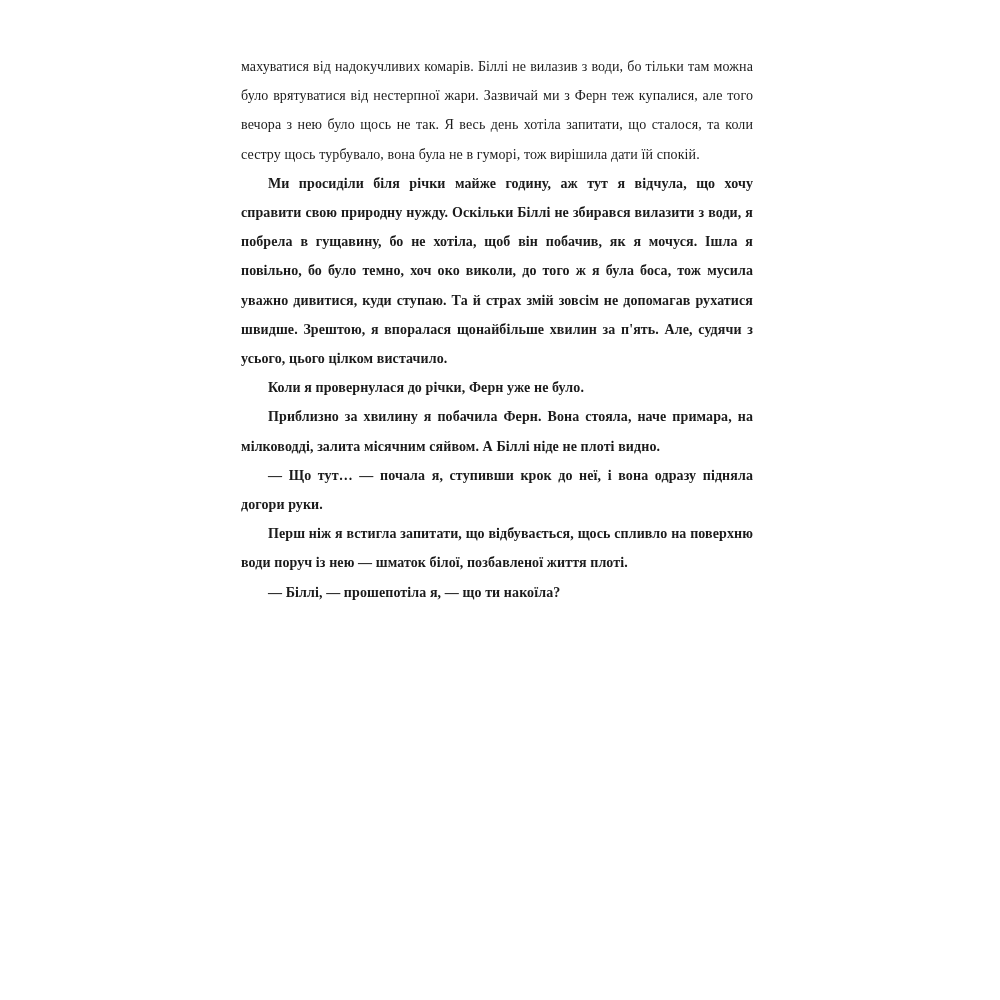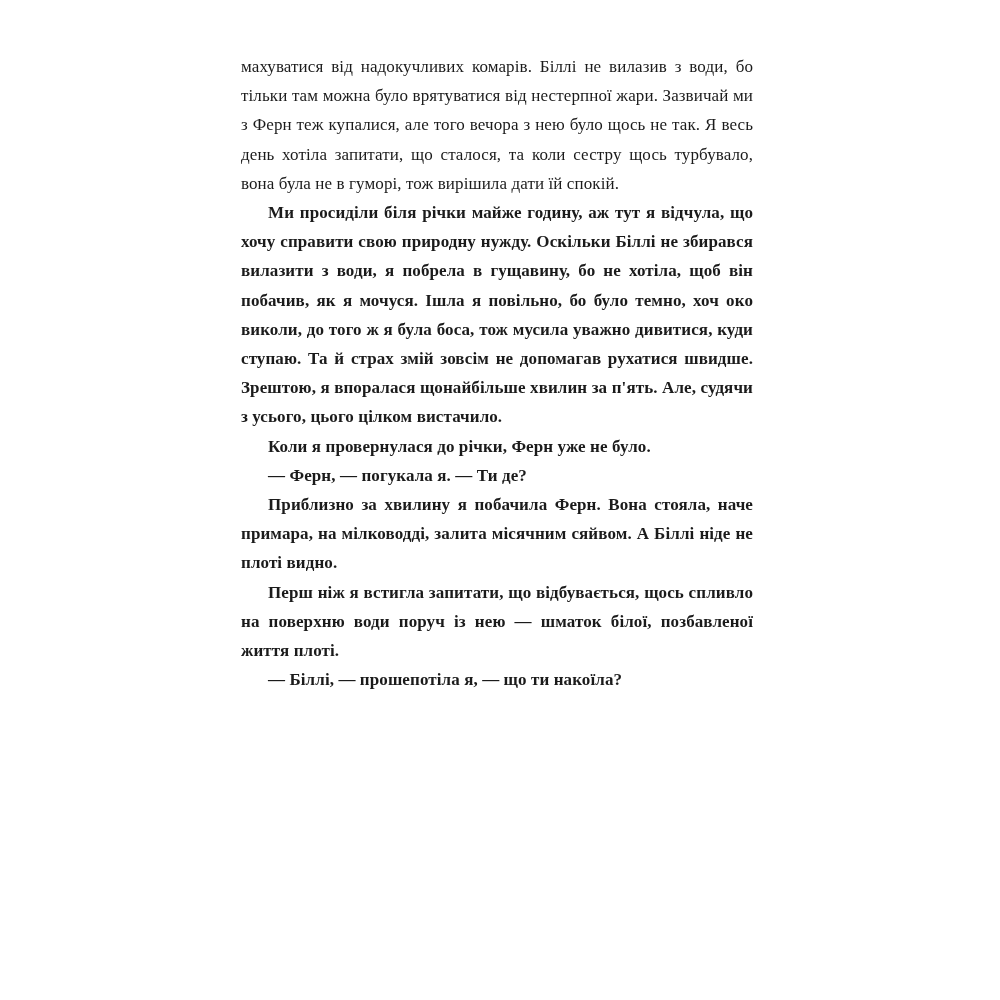--- a/index.html
+++ b/index.html
@@ -22,21 +22,21 @@
     box-sizing: border-box;
   }
   .text-column {
     position: absolute;
     left: 241px;
     top: 52px;
     width: 512px;
   }
   p.para {
     margin: 0;
-    font-size: 17px;
+    font-size: 14px;
     line-height: 29.2px;
     text-align: justify;
     text-justify: inter-word;
     color: #1b1b1b;
     hyphens: manual;
     letter-spacing: 0.1px;
   }
   p.para.indent {
     text-indent: 27px;
     font-weight: bold;
@@ -46,18 +46,18 @@
   }
 </style>
 </head>
 <body>
 
 <div class="page">
   <div class="text-column">
     <p class="para noindent">махуватися від надокучливих комарів. Біллі не вилазив з води, бо тільки там можна було врятуватися від нестерпної жари. Зазвичай ми з Ферн теж купалися, але того вечора з нею було щось не так. Я весь день хотіла запитати, що сталося, та коли сестру щось турбувало, вона була не в гуморі, тож вирішила дати їй спокій.</p>
     <p class="para indent">Ми просиділи біля річки майже годину, аж тут я відчула, що хочу справити свою природну нужду. Оскільки Біллі не збирався вилазити з води, я побрела в гущавину, бо не хотіла, щоб він побачив, як я мочуся. Ішла я повільно, бо було темно, хоч око виколи, до того ж я була боса, тож мусила уважно дивитися, куди ступаю. Та й страх змій зовсім не допомагав рухатися швидше. Зрештою, я впоралася щонайбільше хвилин за п'ять. Але, судячи з усього, цього цілком вистачило.</p>
     <p class="para indent">Коли я провернулася до річки, Ферн уже не було.</p>
-    <p class="para indent">— Ферн, — погукала я. — Ти де?</p>
     <p class="para indent">Приблизно за хвилину я побачила Ферн. Вона стояла, наче примара, на мілководді, залита місячним сяйвом. А Біллі ніде не плоті видно.</p>
+    <p class="para indent">— Що тут… — почала я, ступивши крок до неї, і вона одразу підняла догори руки.</p>
     <p class="para indent">Перш ніж я встигла запитати, що відбувається, щось спливло на поверхню води поруч із нею — шматок білої, позбавленої життя плоті.</p>
     <p class="para indent">— Біллі, — прошепотіла я, — що ти накоїла?</p>
   </div>
 </div>
 
 </body></html>

